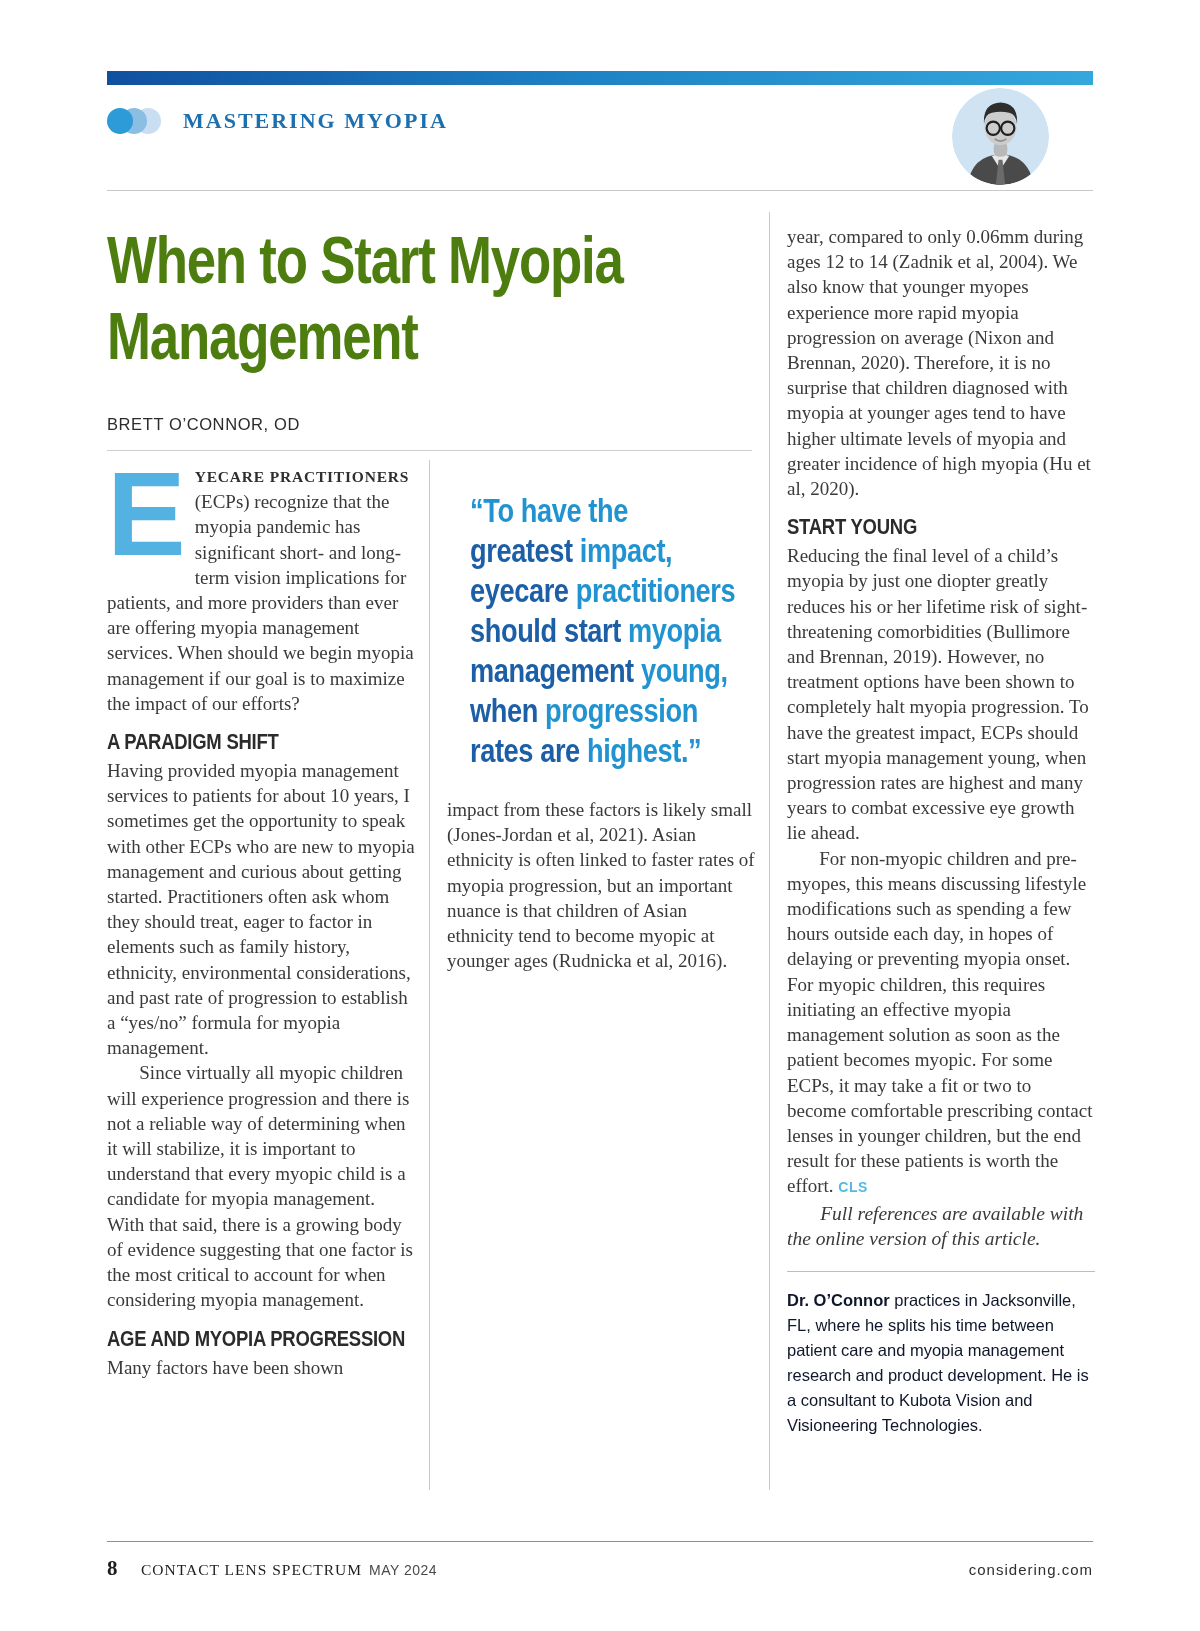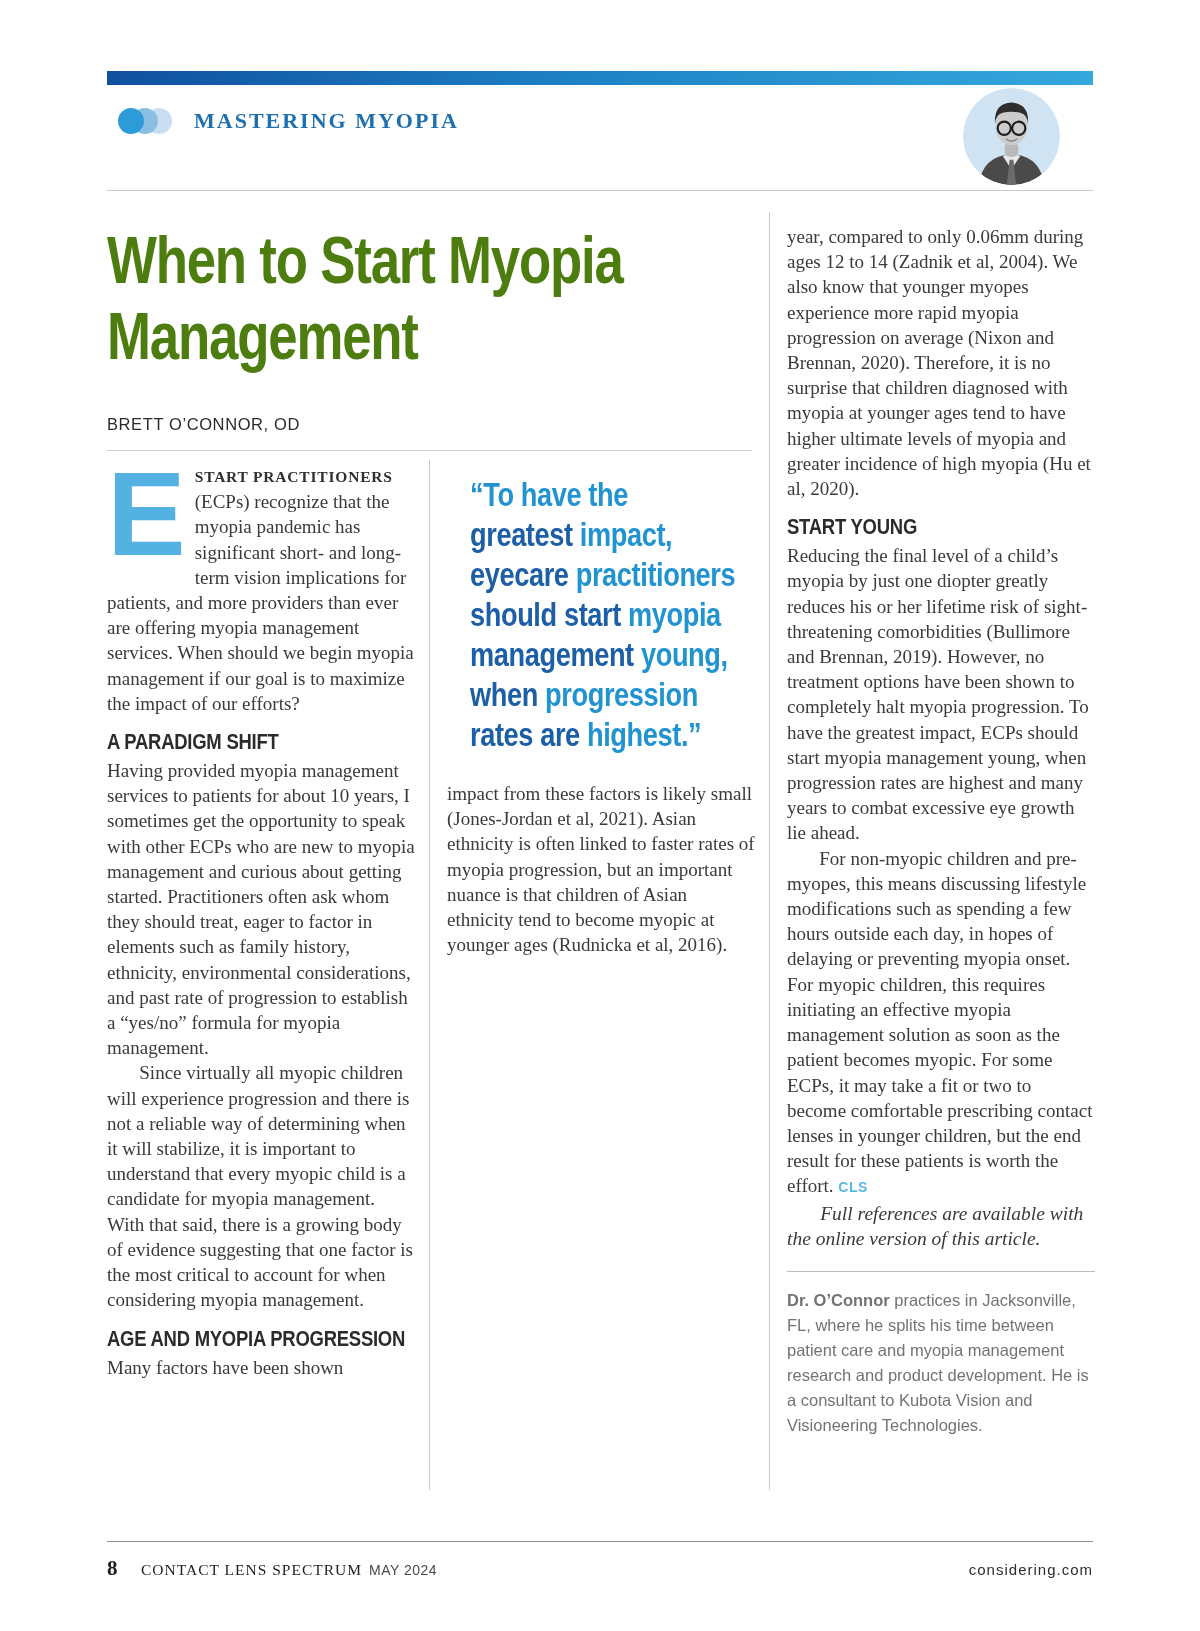--- a/index.html
+++ b/index.html
@@ -5,21 +5,21 @@
   * { margin:0; padding:0; box-sizing:border-box; }
   html,body { background:#e9e9e9; }
   .page {
     position:relative; width:1200px; height:1631px; margin:0 auto;
     background:#ffffff; overflow:hidden;
     font-family:"Liberation Serif", serif; color:#333;
   }
   
   .topbar { position:absolute; left:107px; top:71px; width:986px; height:14px;
     background:linear-gradient(90deg,#10509f 0%, #1e84c5 50%, #35a7dd 100%); }
-  .brandrow { position:absolute; left:118px; top:100px; width:986px; height:86px; }
+  .brandrow { position:absolute; left:107px; top:100px; width:986px; height:86px; }
   .logo-circles { position:absolute; left:0; top:8px; height:26px; width:64px; }
   .logo-circles span { position:absolute; top:0; width:26px; height:26px; border-radius:50%; }
   .logo-c3 { left:28px; } .logo-c2 { left:14px; } .logo-c1 { left:0; }
   .section-label { position:absolute; left:76px; top:8px;
     font-family:"Liberation Serif", serif; font-weight:700; font-size:22px;
     letter-spacing:2px; color:#1d6fae; }
   .avatar { position:absolute; left:845px; top:-12px; width:97px; height:97px;
     border-radius:50%; overflow:hidden; }
   .header-rule { position:absolute; left:107px; top:190px; width:986px; height:1px; background:#c8c8c8; }
 
@@ -45,31 +45,31 @@
   .col p.ind { text-indent:1.7em; }
   .subhead { font-family:"Liberation Sans", sans-serif; font-weight:700; font-size:22px;
     line-height:26px; color:#2b2b2b; letter-spacing:-.3px; margin:13px 0 3px 0;
     transform:scaleX(.84); transform-origin:left; white-space:nowrap; }
 
   .drop-cap { float:left; font-family:"Liberation Sans", sans-serif; font-weight:700;
     font-size:118px; line-height:92px; height:98px; color:#54b2e2; margin:5px 9px 0 0; }
   .lead-caps { font-weight:700; font-size:15.5px; letter-spacing:.8px; color:#2f2f2f; }
 
   
-  .pull-quote { margin:11px 0 27px 0; padding-left:23px; }
+  .pull-quote { margin:27px 0 27px 0; padding-left:23px; }
   .pq-line { font-family:"Liberation Sans", sans-serif; font-weight:700;
     font-size:34px; line-height:40px; letter-spacing:-.5px;
     transform:scaleX(.8); transform-origin:left; white-space:nowrap; }
 
   
   .end-mark { font-family:"Liberation Sans", sans-serif; font-weight:700;
     font-size:14px; letter-spacing:.5px; color:#57b8e1; }
   .refs-italic { font-style:italic; font-size:19.5px; }
   .bio-rule { width:100%; height:1px; background:#bdbdbd; margin:20px 0 16px 0; }
-  .bio { font-family:"Liberation Sans", sans-serif; font-size:16.5px; line-height:25px; color:#737373; }
+  .bio { font-family:"Liberation Sans", sans-serif; font-size:16.5px; line-height:25px; color:#0f172a; }
   .bio .bio-bold { font-weight:700; }
 
   
   .footer-rule { position:absolute; left:107px; top:1541px; width:986px; height:1px; background:#8f8f8f; }
   .footer { position:absolute; left:107px; top:1556px; width:986px; height:30px; }
   .page-num { position:absolute; left:0; top:0; font-family:"Liberation Serif", serif;
     font-weight:700; font-size:21px; color:#1e1e1e; }
   .mag-name { position:absolute; left:34px; top:5px; font-family:"Liberation Serif", serif;
     font-weight:400; font-size:15.5px; letter-spacing:1px; color:#1e1e1e; }
   .mag-issue { position:absolute; left:262px; top:6px; font-family:"Liberation Sans", sans-serif;
@@ -124,21 +124,21 @@
     <span>OD</span>
   </div>
   <div class="byline-rule"></div>
 
   <div class="vrule vrule-1"></div>
   <div class="vrule vrule-2"></div>
 
   <div class="col col-1">
     <p>
       <span class="drop-cap">E</span>
-      <span class="lead-caps">START PRACTITIONERS</span>
+      <span class="lead-caps">YECARE PRACTITIONERS</span>
       <span> (ECPs) recognize that the myopia pandemic has significant short- and long-term vision implications for patients, and more providers than ever are offering myopia management services. When should we begin myopia management if our goal is to maximize the impact of our efforts?</span>
     </p>
     <div class="subhead">A PARADIGM SHIFT</div>
     <p>Having provided myopia management services to patients for about 10 years, I sometimes get the opportunity to speak with other ECPs who are new to myopia management and curious about getting started. Practitioners often ask whom they should treat, eager to factor in elements such as family history, ethnicity, environmental considerations, and past rate of progression to establish a “yes/no” formula for myopia management.</p>
     <p class="ind">Since virtually all myopic children will experience progression and there is not a reliable way of determining when it will stabilize, it is important to understand that every myopic child is a candidate for myopia management. With that said, there is a growing body of evidence suggesting that one factor is the most critical to account for when considering myopia management.</p>
     <div class="subhead">AGE AND MYOPIA PROGRESSION</div>
     <p>Many factors have been shown</p>
   </div>
 
   <div class="col col-2">

